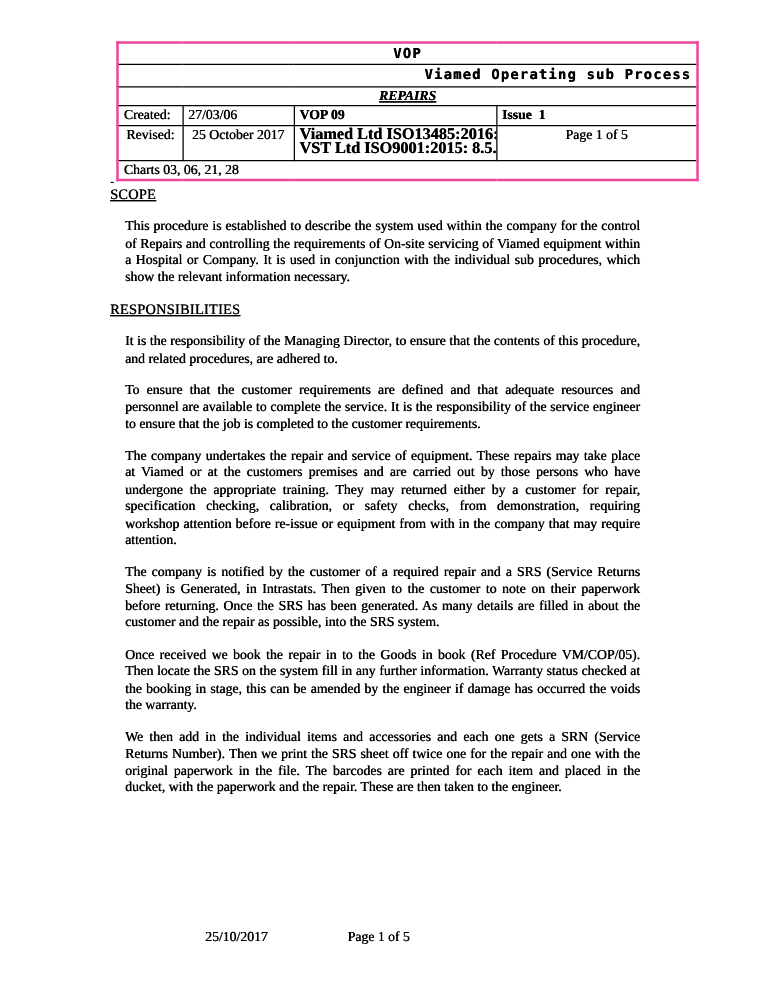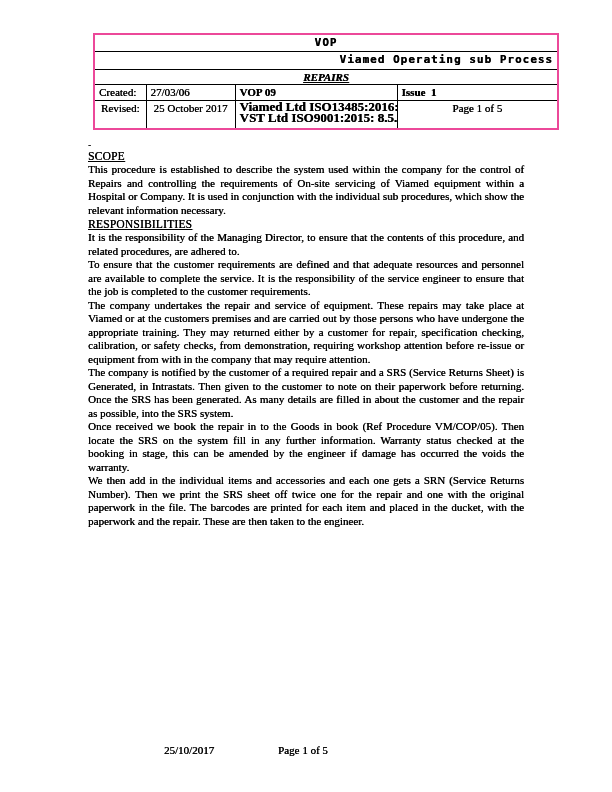--- a/index.html
+++ b/index.html
@@ -75,21 +75,21 @@
   }
   .dash { font-size:9px; line-height:8px; }
   .docbody h2 {
     margin:0;
     font-size:11.5px;
     font-weight:normal;
     text-decoration:underline;
     line-height:14px;
     letter-spacing:0.2px;
   }
-  .docbody p { margin:0; text-align:justify; }
+  .docbody p { margin:12px; text-align:justify; }
   .mt3  { margin-top:3px; }
   .mt5  { margin-top:5px; }
   .mt10 { margin-top:10px; }
   .mt11 { margin-top:11px; }
   .mt14 { margin-top:14px; }
   .mt17 { margin-top:17px; }
   .mt28 { margin-top:28px; }
   .mt29 { margin-top:29px; }
 
   
@@ -127,20 +127,23 @@
     </tr>
     <tr class="r5">
       <td>Revised:</td>
       <td>25 October 2017</td>
       <td class="iso">
         <div>Viamed Ltd ISO13485:2016: 8.3.4</div>
         <div>VST Ltd ISO9001:2015: 8.5.3</div>
       </td>
       <td>Page 1 of 5</td>
     </tr>
+    <tr>
+      <td colspan="4" class="charts">Charts 03, 06, 21, 28</td>
+    </tr>
   </tbody>
     </table>
 
   <div class="docbody">
     <div class="dash">-</div>
 
     <h2 class="mt3">SCOPE</h2>
     <p>This procedure is established to describe the system used within the company for the control of Repairs and controlling the requirements of On-site servicing of Viamed equipment within a Hospital or Company. It is used in conjunction with the individual sub procedures, which show the relevant information necessary.</p>
 
     <h2 class="mt10">RESPONSIBILITIES</h2>

